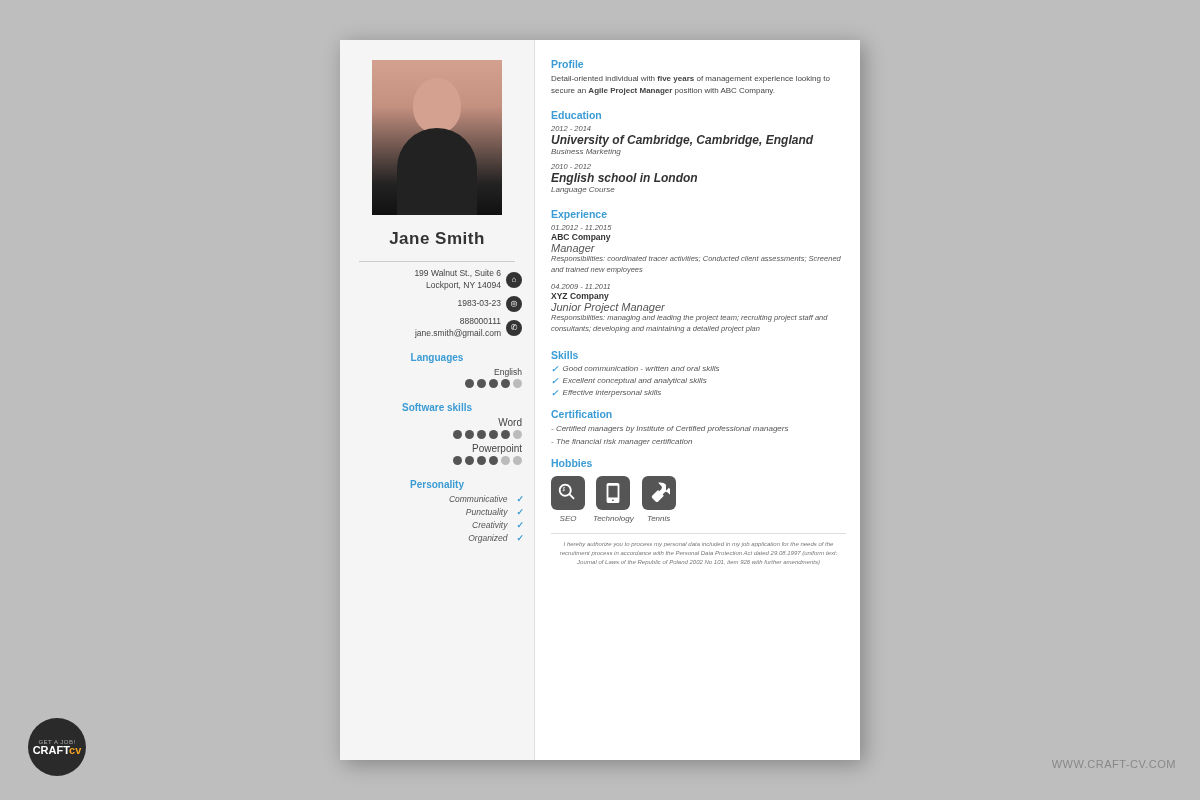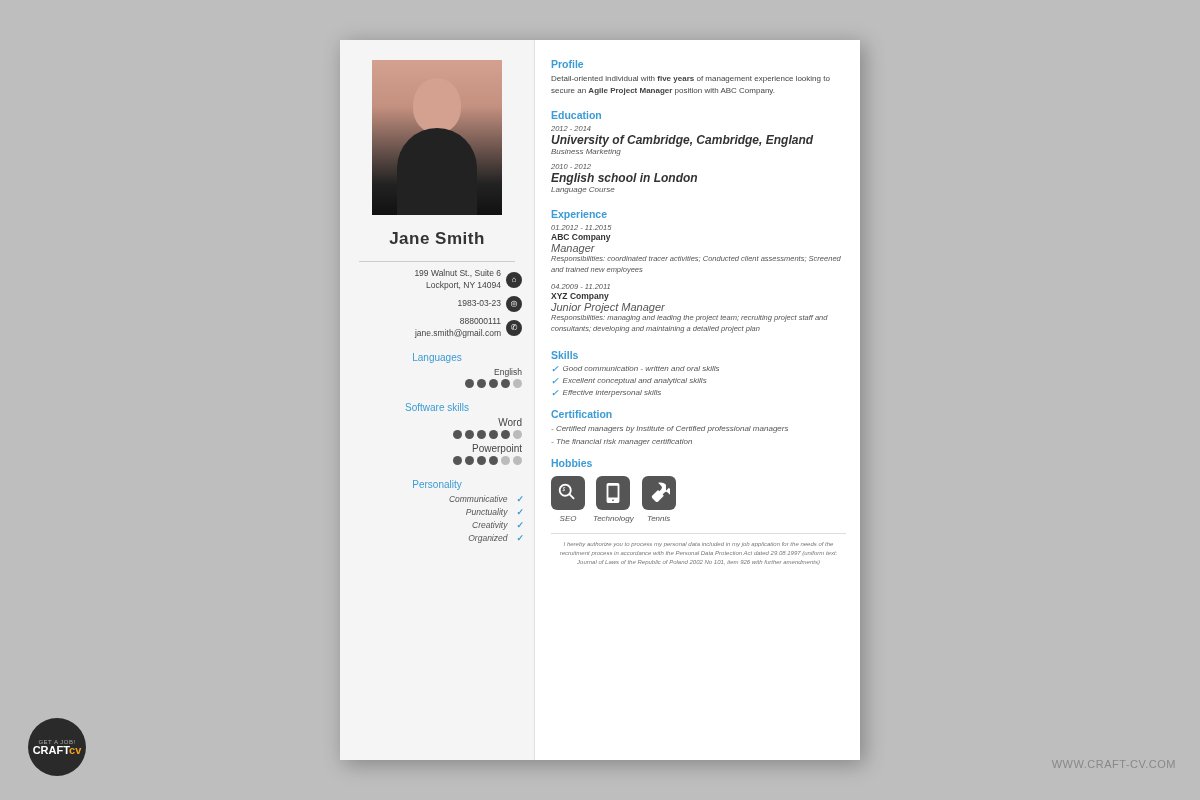--- a/index.html
+++ b/index.html
@@ -130,21 +130,21 @@
       display: flex;
       align-items: center;
       justify-content: center;
       flex-shrink: 0;
       font-size: 8px;
       color: #fff;
     }
 
     .section-title-left {
       font-size: 10px;
-      font-weight: normal;
+      font-weight: bold;
       color: #3a9bd5;
       text-align: center;
       width: 100%;
       margin: 10px 0 4px 0;
     }
 
     .lang-row {
       width: 100%;
       display: flex;
       flex-direction: column;

